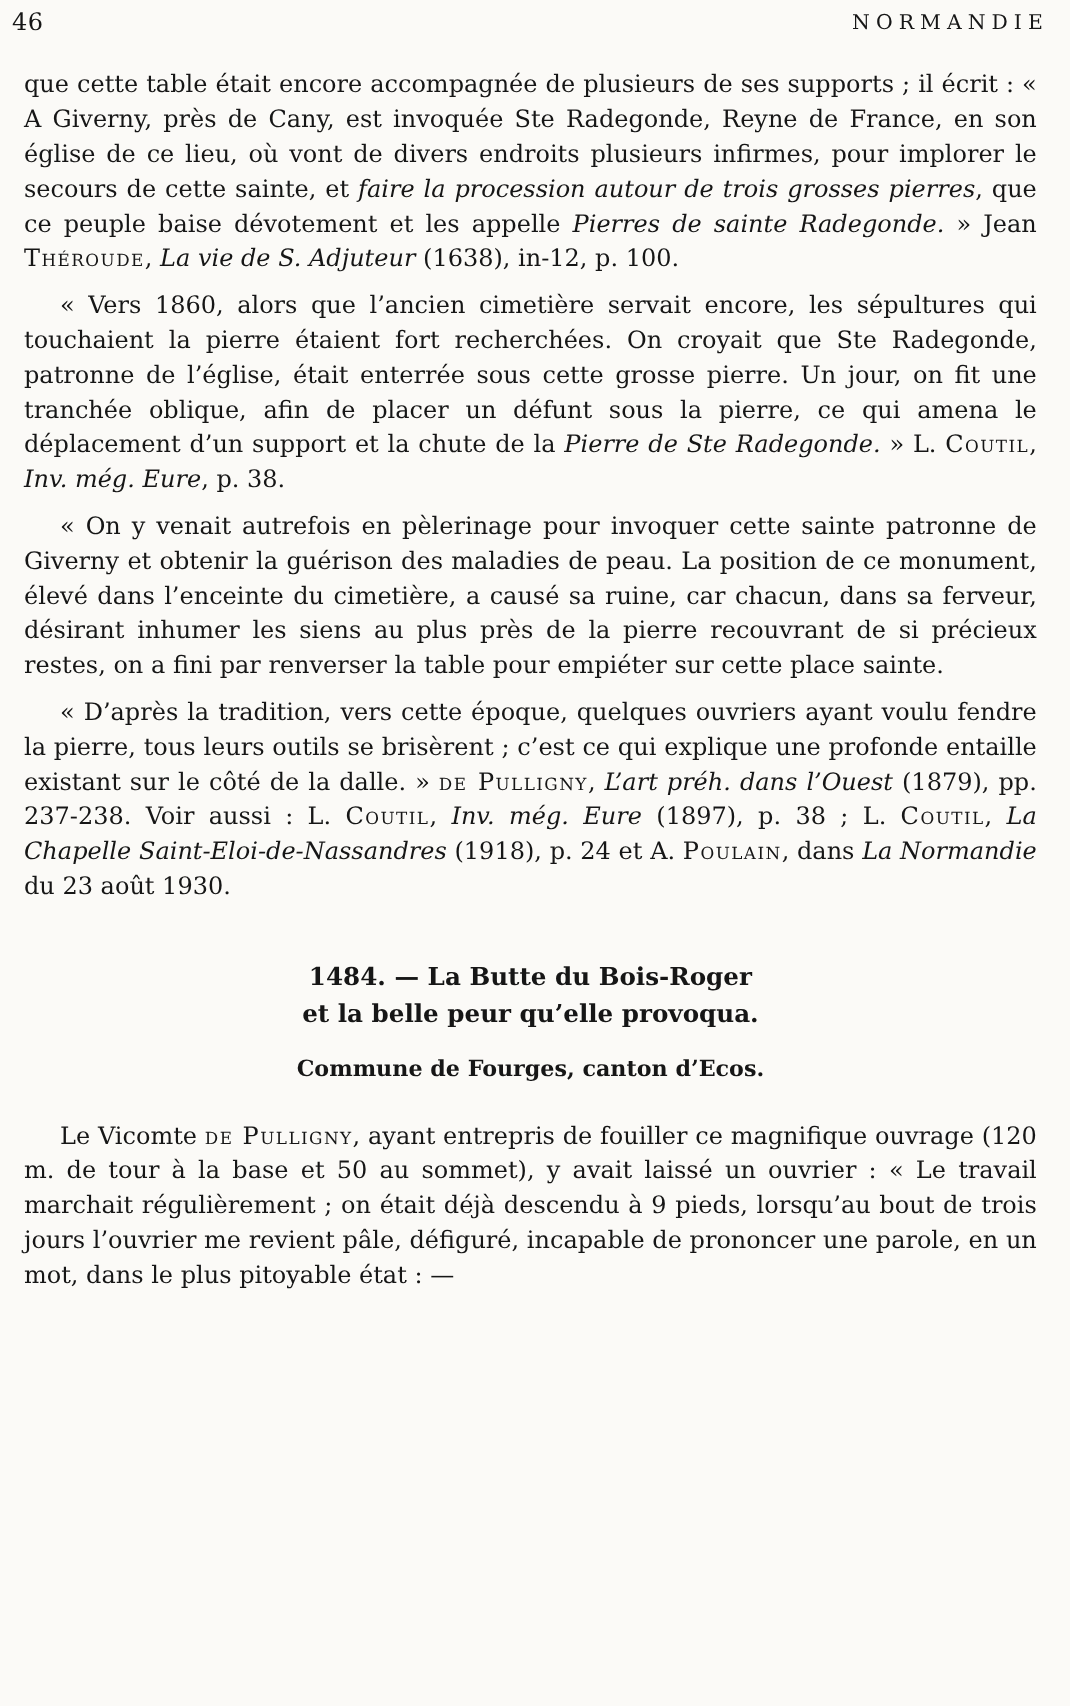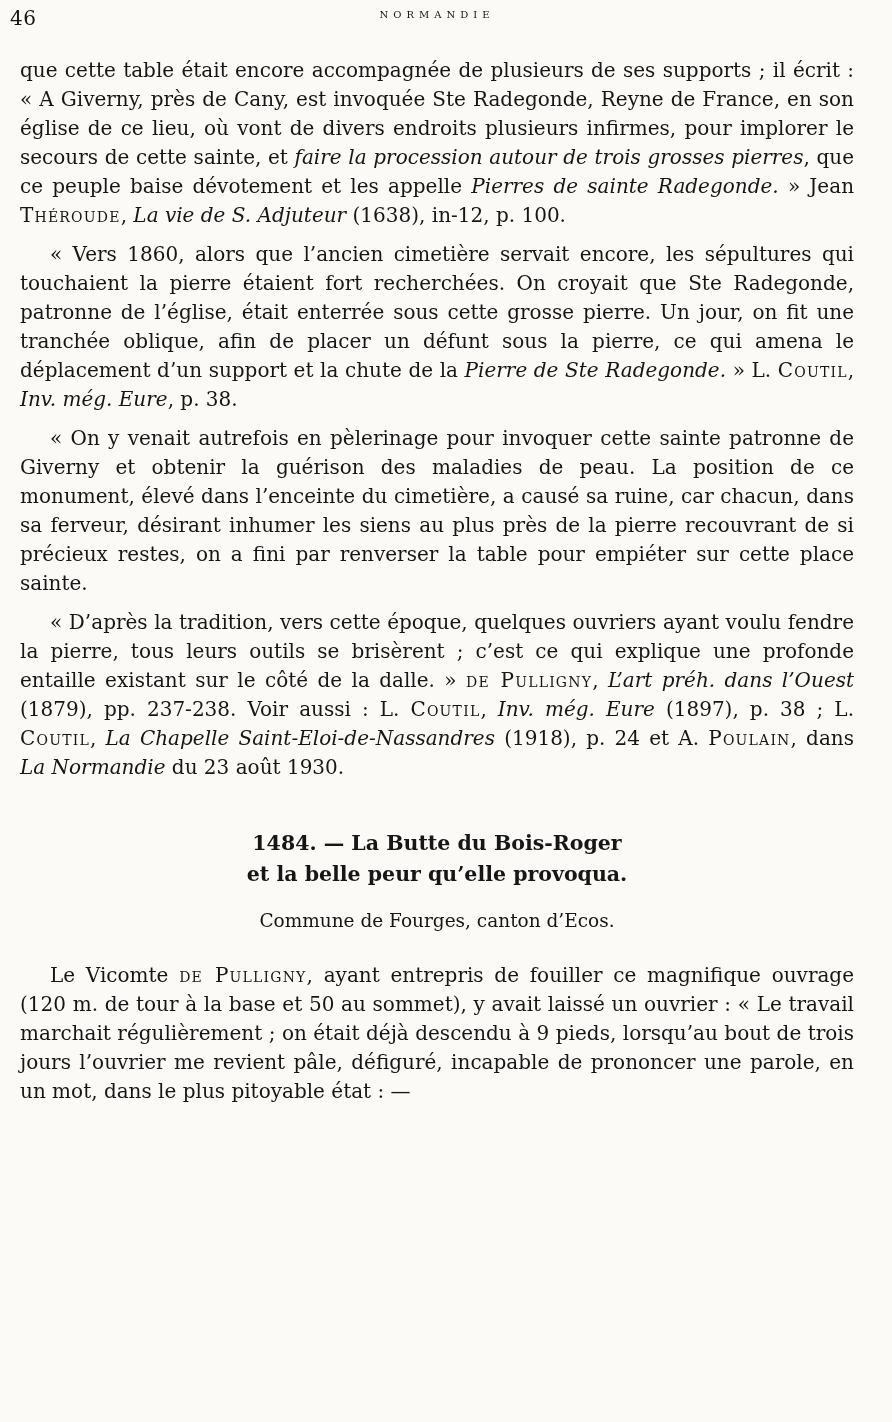--- a/index.html
+++ b/index.html
@@ -12,42 +12,42 @@
     min-height: 1422px;
     font-family: "DejaVu Serif", "Liberation Serif", serif;
     color: #161616;
     -webkit-font-smoothing: antialiased;
   }
   .scan-page {
     box-sizing: border-box;
     width: 892px;
     min-height: 1422px;
     background: #fbfaf7;
-    padding: 6px 28px 30px 10px;
+    padding: 6px 18px 30px 10px;
   }
   
   .running-head {
     position: relative;
     height: 30px;
     margin-bottom: 20px;
   }
   .page-number {
     position: absolute;
     left: 0;
     top: 0;
     font-size: 20px;
     letter-spacing: 0.5px;
   }
   .running-title {
     position: absolute;
     left: 0;
     right: 0;
     top: 3px;
-    text-align: center;
-    font-size: 10px;
+    text-align: right;
+    font-size: 17px;
     letter-spacing: 5px;
     font-variant: small-caps;
     text-transform: uppercase;
   }
   
   .text-blocks {
     font-size: 20px;
     line-height: 29px;
   }
   .para {
@@ -68,21 +68,21 @@
     margin: 46px 0 16px 0;
     text-align: center;
     font-size: 20.5px;
     line-height: 31px;
     font-weight: bold;
   }
   .section-subheading {
     margin: 14px 0 26px 0;
     text-align: center;
     font-size: 18.5px;
-    font-weight: normal;
+    font-weight: bold;
   }
 </style>
 </head>
 <body>
 
 <div class="scan-page">
 
   <div class="running-head">
     <span class="page-number">46</span>
     <span class="running-title">NORMANDIE</span>

